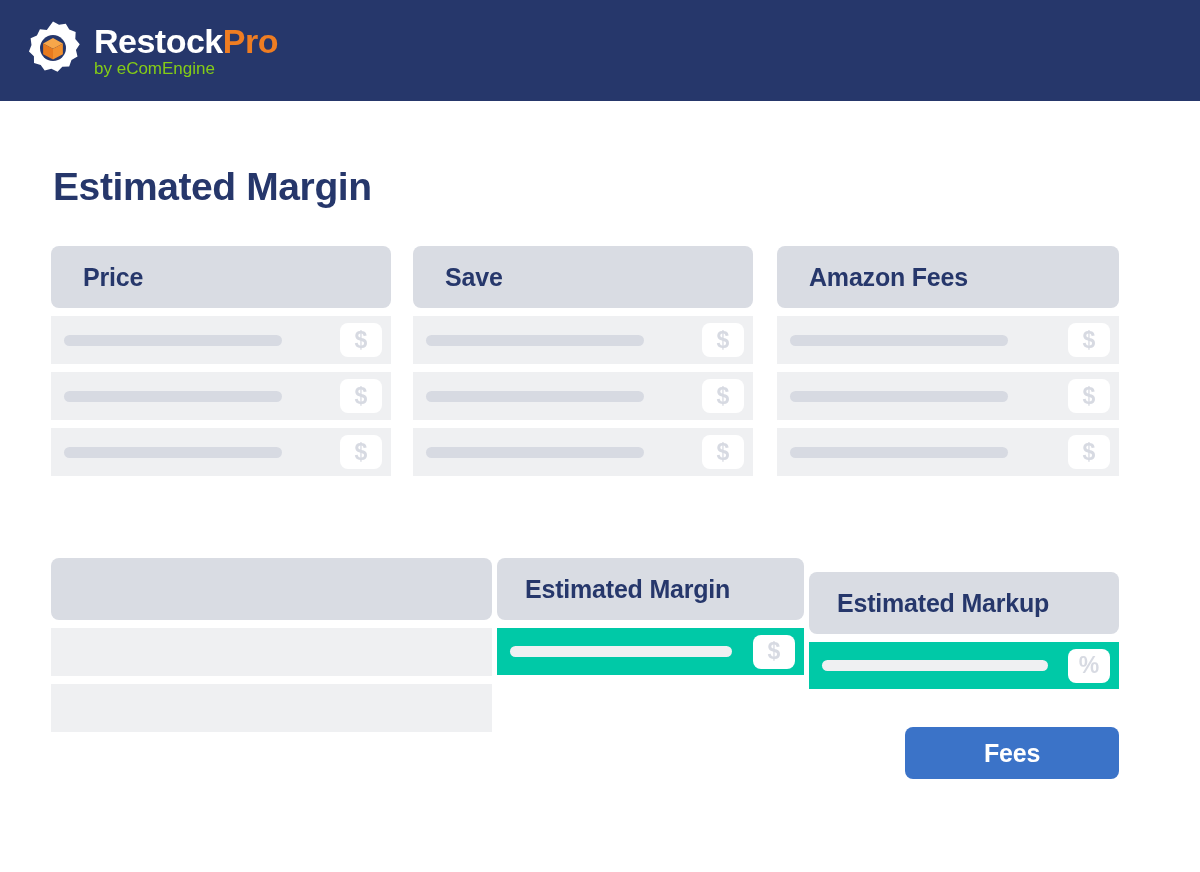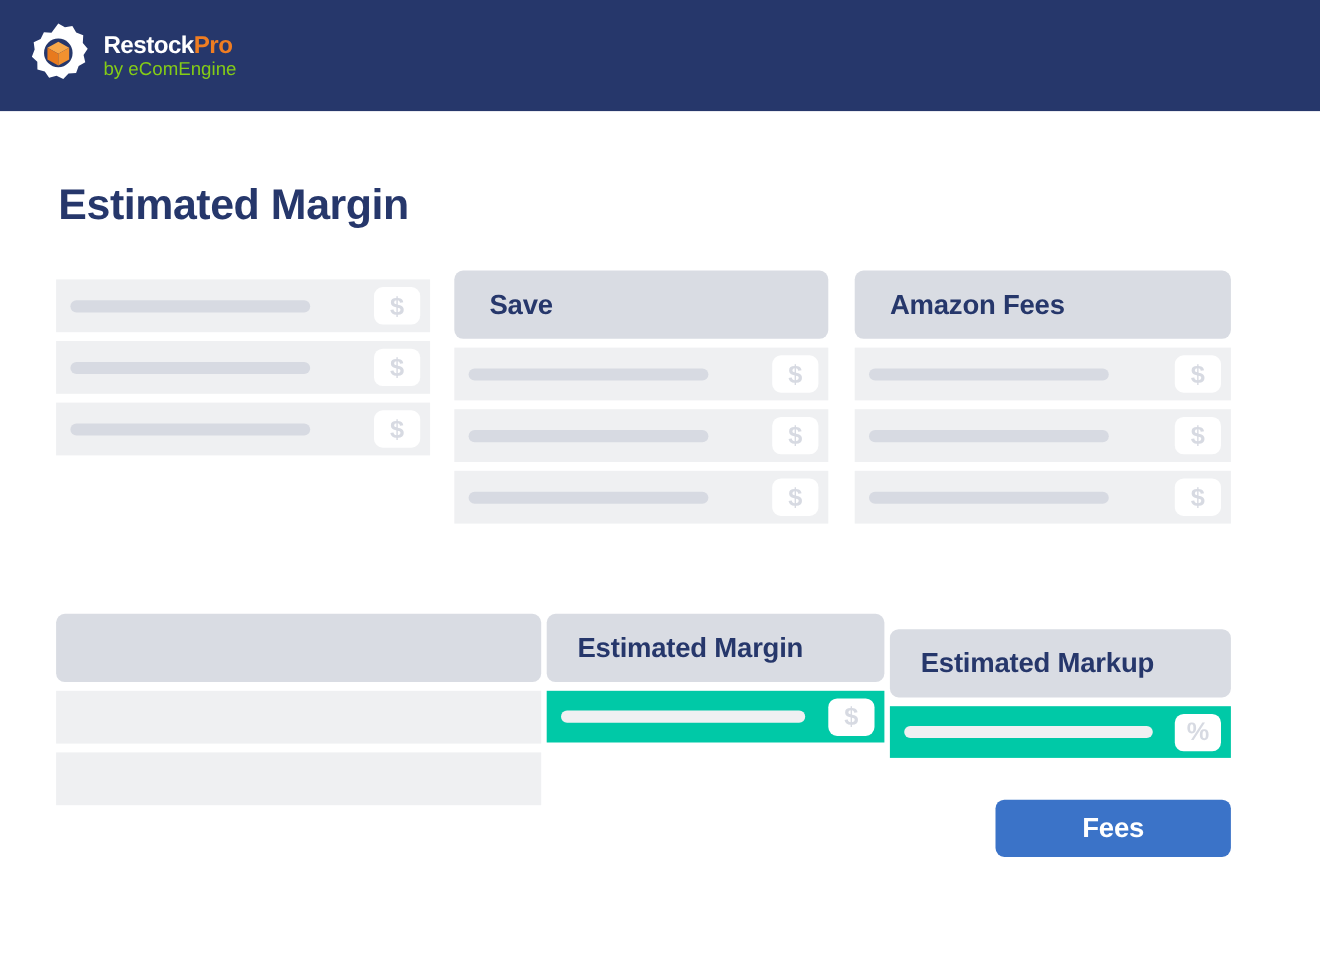--- a/index.html
+++ b/index.html
@@ -35,21 +35,21 @@
     flex: 0 0 62px;
     position: relative;
   }
   .brand-text {
     margin-left: 10px;
     display: flex;
     flex-direction: column;
     justify-content: center;
   }
   .brand-name {
-    font-size: 22px;
+    font-size: 34px;
     font-weight: bold;
     letter-spacing: -0.5px;
     line-height: 1;
     color: #ffffff;
     white-space: nowrap;
   }
   .brand-name .accent { color: #EF7D22; }
   .brand-sub {
     margin-top: 2px;
     font-size: 17px;
@@ -182,20 +182,23 @@
     <div class="brand-text">
       <div class="brand-name"><span>Restock</span><span class="accent">Pro</span></div>
       <div class="brand-sub">by eComEngine</div>
     </div>
   </div>
 </div>
 
 <h1 class="page-title">Estimated Margin</h1>
 
 <div class="upper-col" id="col-price">
+  <div class="col-header">
+    <span class="col-header-label">Price</span>
+  </div>
   <div class="rows">
     <div class="field-row">
       <span class="ph-bar"></span>
       <span class="unit-badge">$</span>
     </div>
     <div class="field-row">
       <span class="ph-bar"></span>
       <span class="unit-badge">$</span>
     </div>
     <div class="field-row">

